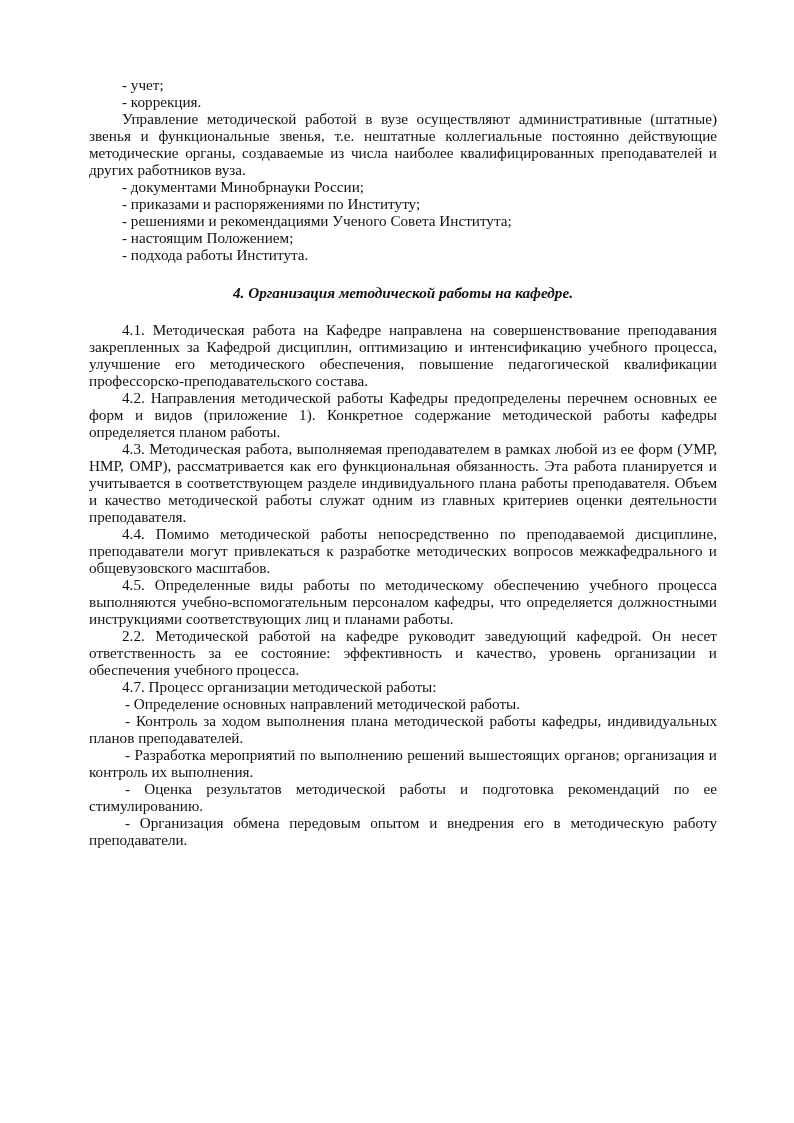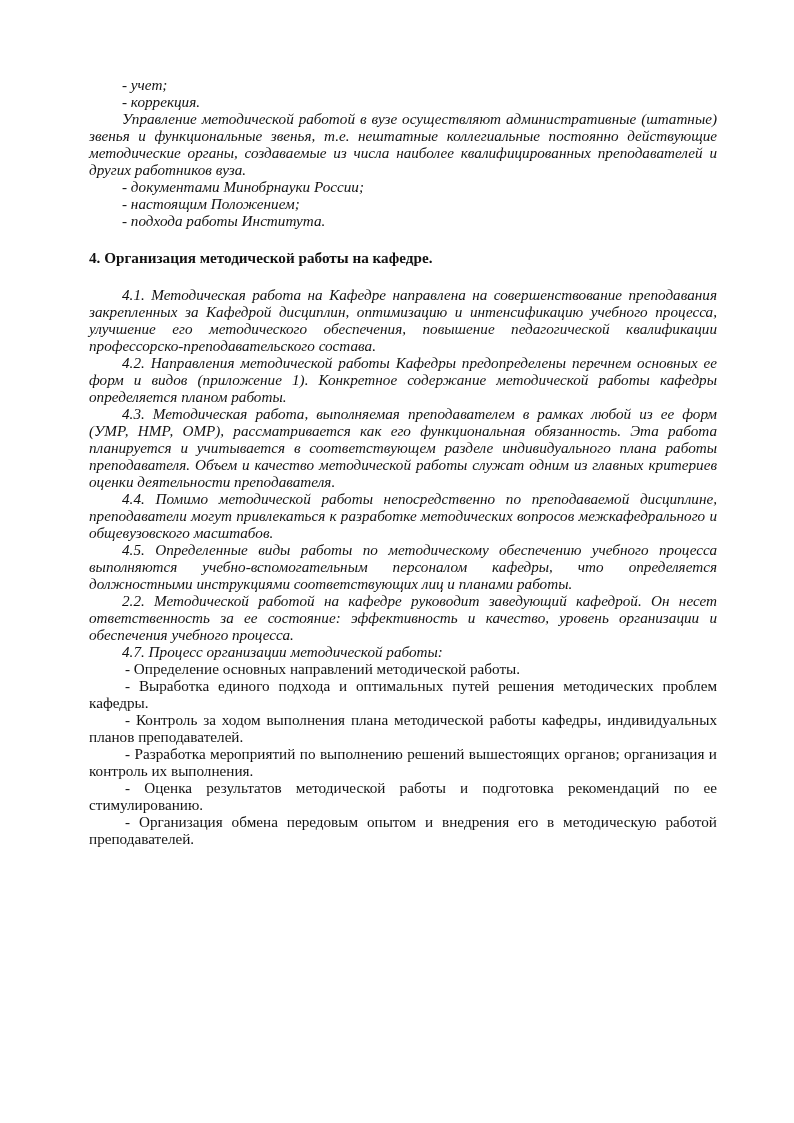--- a/index.html
+++ b/index.html
@@ -1,49 +1,50 @@
 <!DOCTYPE html>
 <html><head>
 <meta charset="utf-8">
 <style>
   html, body { margin:0; padding:0; background:#ffffff; }
   body { width:794px; height:1123px; position:relative; overflow:hidden;
          font-family:"Liberation Serif", "DejaVu Serif", serif; color:#111; }
   .page { position:absolute; left:89px; top:76px; width:628px; }
   .block1 p { margin:0; font-size:15.2px; line-height:17.05px; text-align:justify; }
   .block2 p { margin:0; font-size:15.2px; line-height:17px; text-align:justify; }
-  .ind { text-indent:33px;font-style:italic; }
+  .ind { text-indent:33px; }
   .ind2 { text-indent:36px; }
-  .heading { margin:0; font-weight:bold; font-size:15.2px;
-             line-height:17px; padding:20px 0 20px 0; }
+  .heading { margin:0; text-align:center; font-weight:bold; font-size:15.2px;
+             line-height:17px; padding:20px 0 20px 0;font-style:italic; }
   p { text-align-last:left; }
 </style>
 </head>
 <body>
 
 <div class="page">
   <div class="block1">
     <p class="ind">- учет;</p>
     <p class="ind">- коррекция.</p>
     <p class="ind">Управление методической работой в вузе осуществляют административные (штатные) звенья и функциональные звенья, т.е. нештатные коллегиальные постоянно действующие методические органы, создаваемые из числа наиболее квалифицированных преподавателей и других работников вуза.</p>
     <p class="ind">- документами Минобрнауки России;</p>
+    <p class="ind">- приказами и распоряжениями по Институту;</p>
+    <p class="ind">- решениями и рекомендациями Ученого Совета Института;</p>
     <p class="ind">- настоящим Положением;</p>
     <p class="ind">- подхода работы Института.</p>
   </div>
 
   <h2 class="heading">4. Организация методической работы на кафедре.</h2>
 
   <div class="block2">
     <p class="ind">4.1. Методическая работа на Кафедре направлена на совершенствование преподавания закрепленных за Кафедрой дисциплин, оптимизацию и интенсификацию учебного процесса, улучшение его методического обеспечения, повышение педагогической квалификации профессорско-преподавательского состава.</p>
     <p class="ind">4.2. Направления методической работы Кафедры предопределены перечнем основных ее форм и видов (приложение 1). Конкретное содержание методической работы кафедры определяется планом работы.</p>
     <p class="ind">4.3. Методическая работа, выполняемая преподавателем в рамках любой из ее форм (УМР, НМР, ОМР), рассматривается как его функциональная обязанность. Эта работа планируется и учитывается в соответствующем разделе индивидуального плана работы преподавателя. Объем и качество методической работы служат одним из главных критериев оценки деятельности преподавателя.</p>
     <p class="ind">4.4. Помимо методической работы непосредственно по преподаваемой дисциплине, преподаватели могут привлекаться к разработке методических вопросов межкафедрального и общевузовского масштабов.</p>
     <p class="ind">4.5. Определенные виды работы по методическому обеспечению учебного процесса выполняются учебно-вспомогательным персоналом кафедры, что определяется должностными инструкциями соответствующих лиц и планами работы.</p>
     <p class="ind">2.2. Методической работой на кафедре руководит заведующий кафедрой. Он несет ответственность за ее состояние: эффективность и качество, уровень организации и обеспечения учебного процесса.</p>
     <p class="ind">4.7. Процесс организации методической работы:</p>
     <p class="ind2">- Определение основных направлений методической работы.</p>
-    <p class="ind2">- Выработка единого подхода и оптимальных путей решения методических проблем кафедры.</p>
     <p class="ind2">- Контроль за ходом выполнения плана методической работы кафедры, индивидуальных планов преподавателей.</p>
     <p class="ind2">- Разработка мероприятий по выполнению решений вышестоящих органов; организация и контроль их выполнения.</p>
     <p class="ind2">- Оценка результатов методической работы и подготовка рекомендаций по ее стимулированию.</p>
-    <p class="ind2">- Организация обмена передовым опытом и внедрения его в методическую работой преподавателей.</p>
+    <p class="ind2">- Организация обмена передовым опытом и внедрения его в методическую работу преподаватели.</p>
   </div>
 </div>
 
 </body></html>

